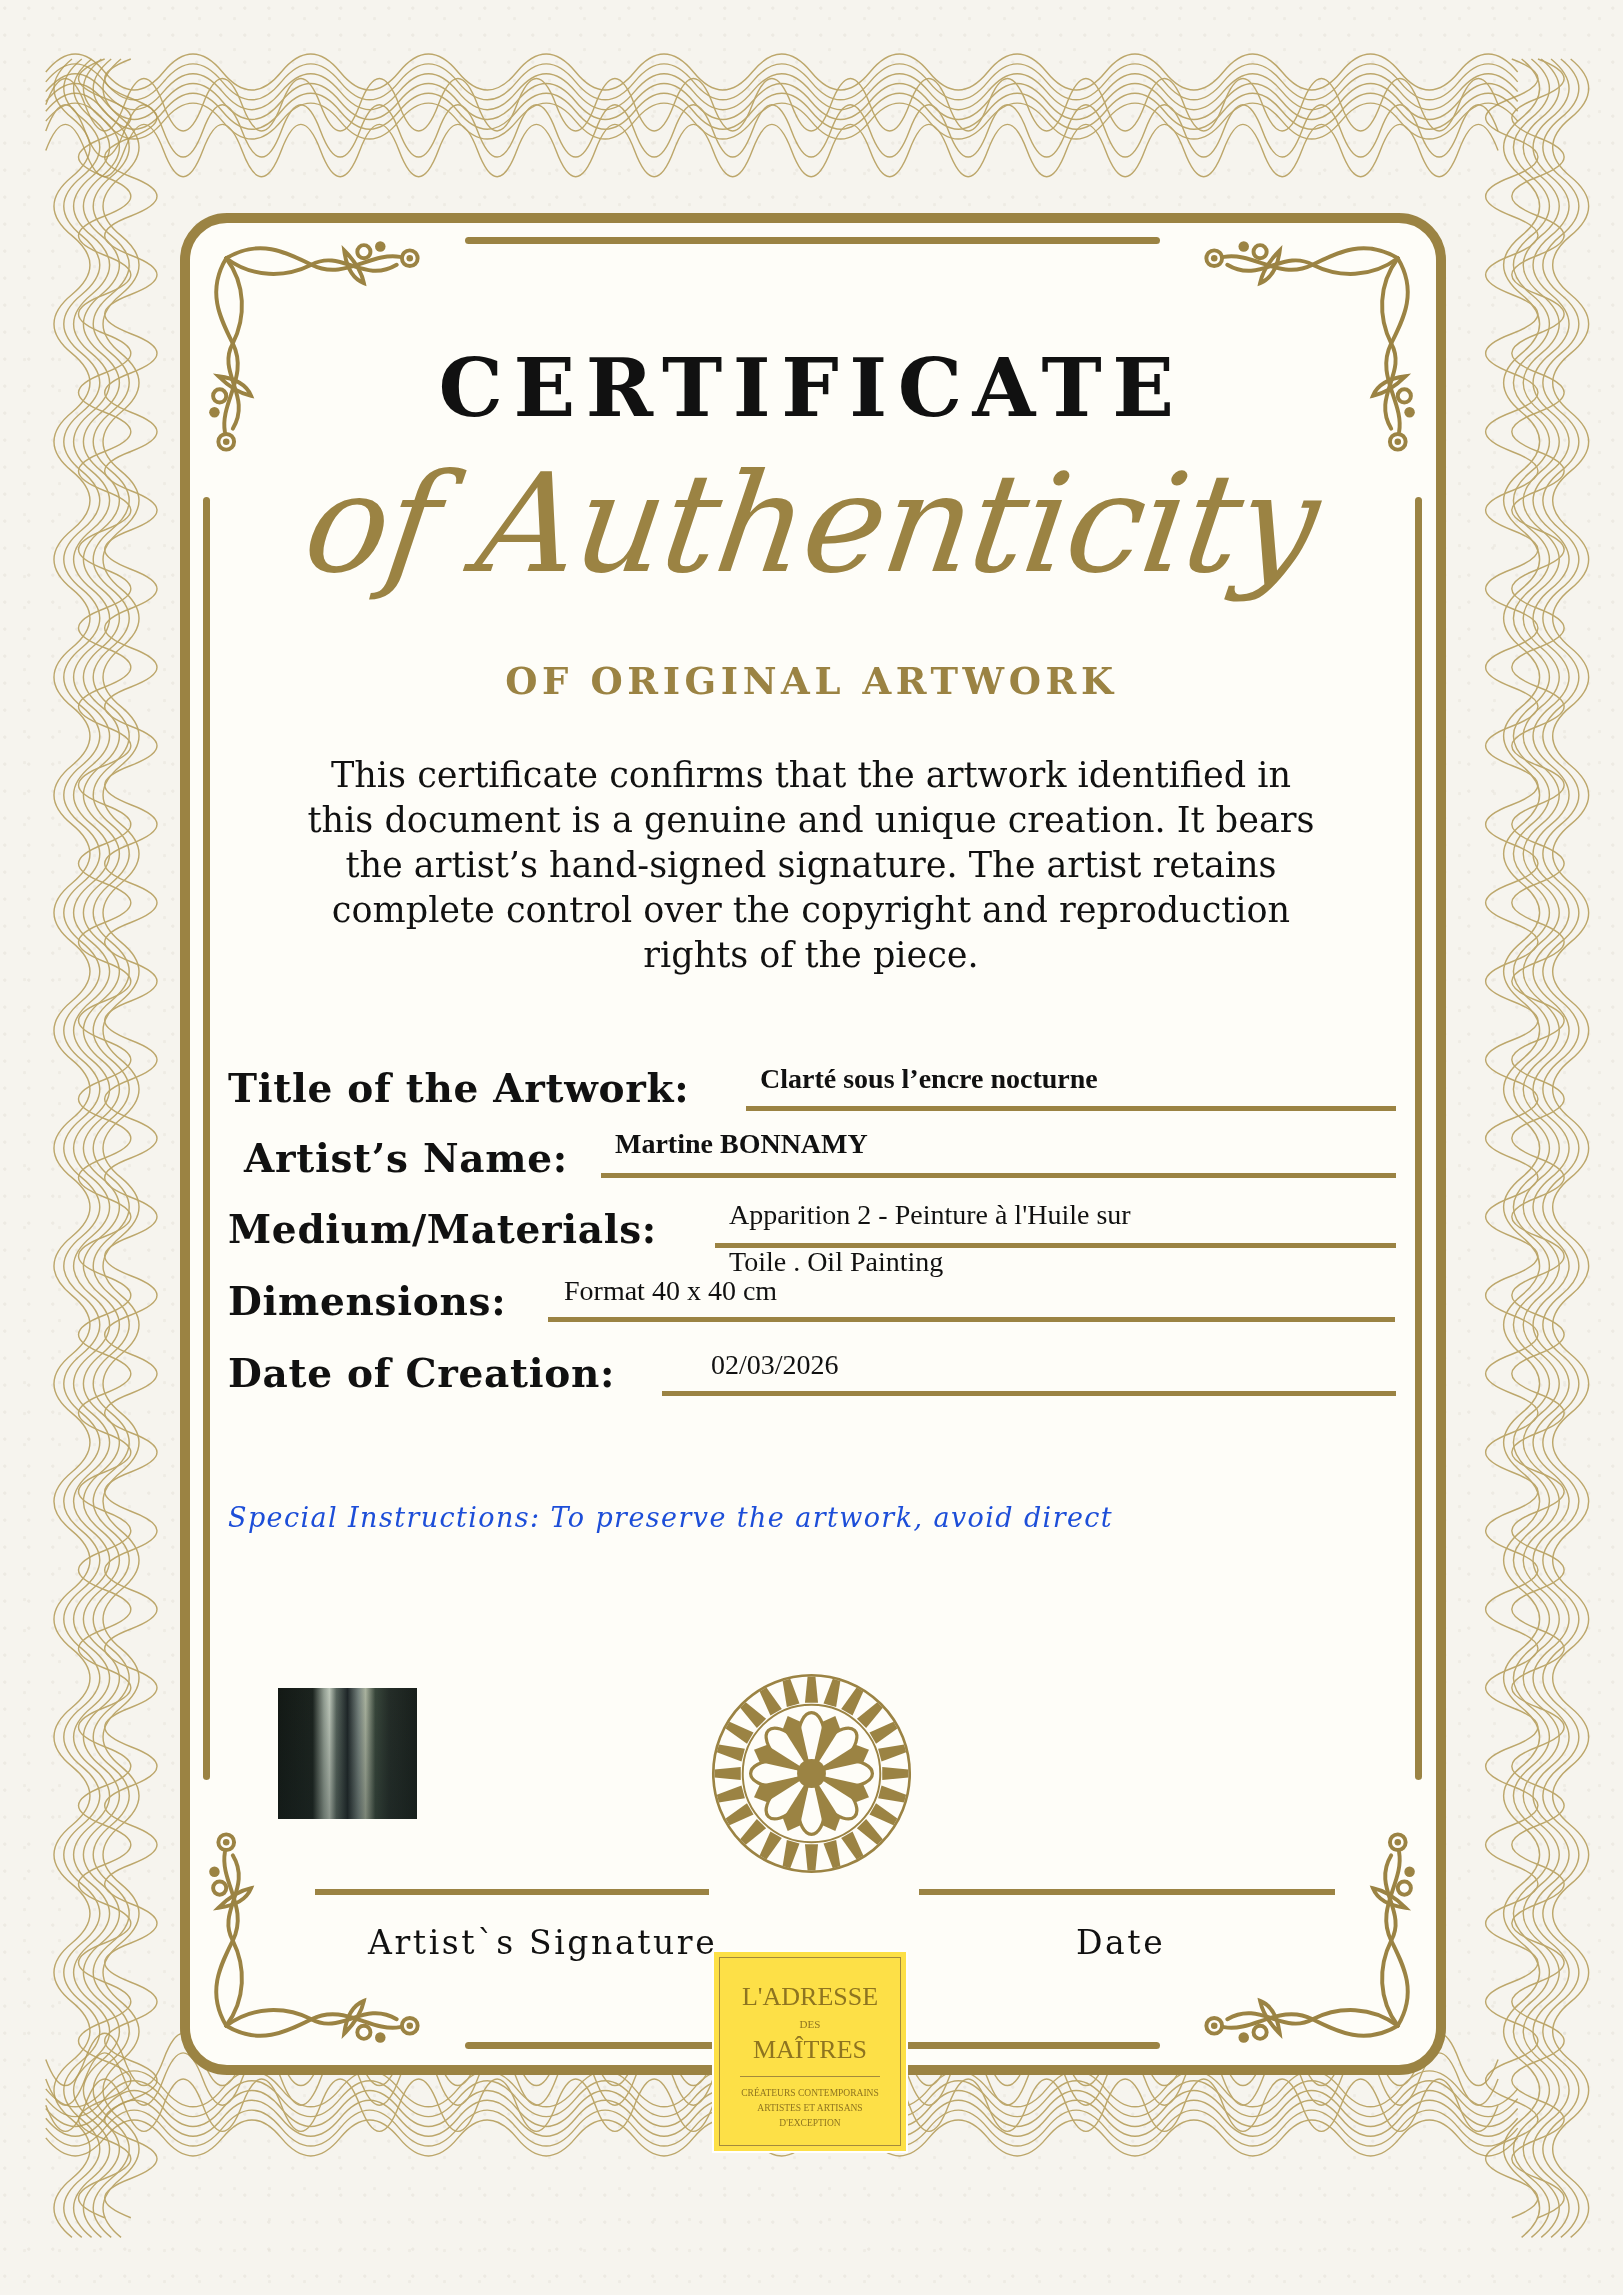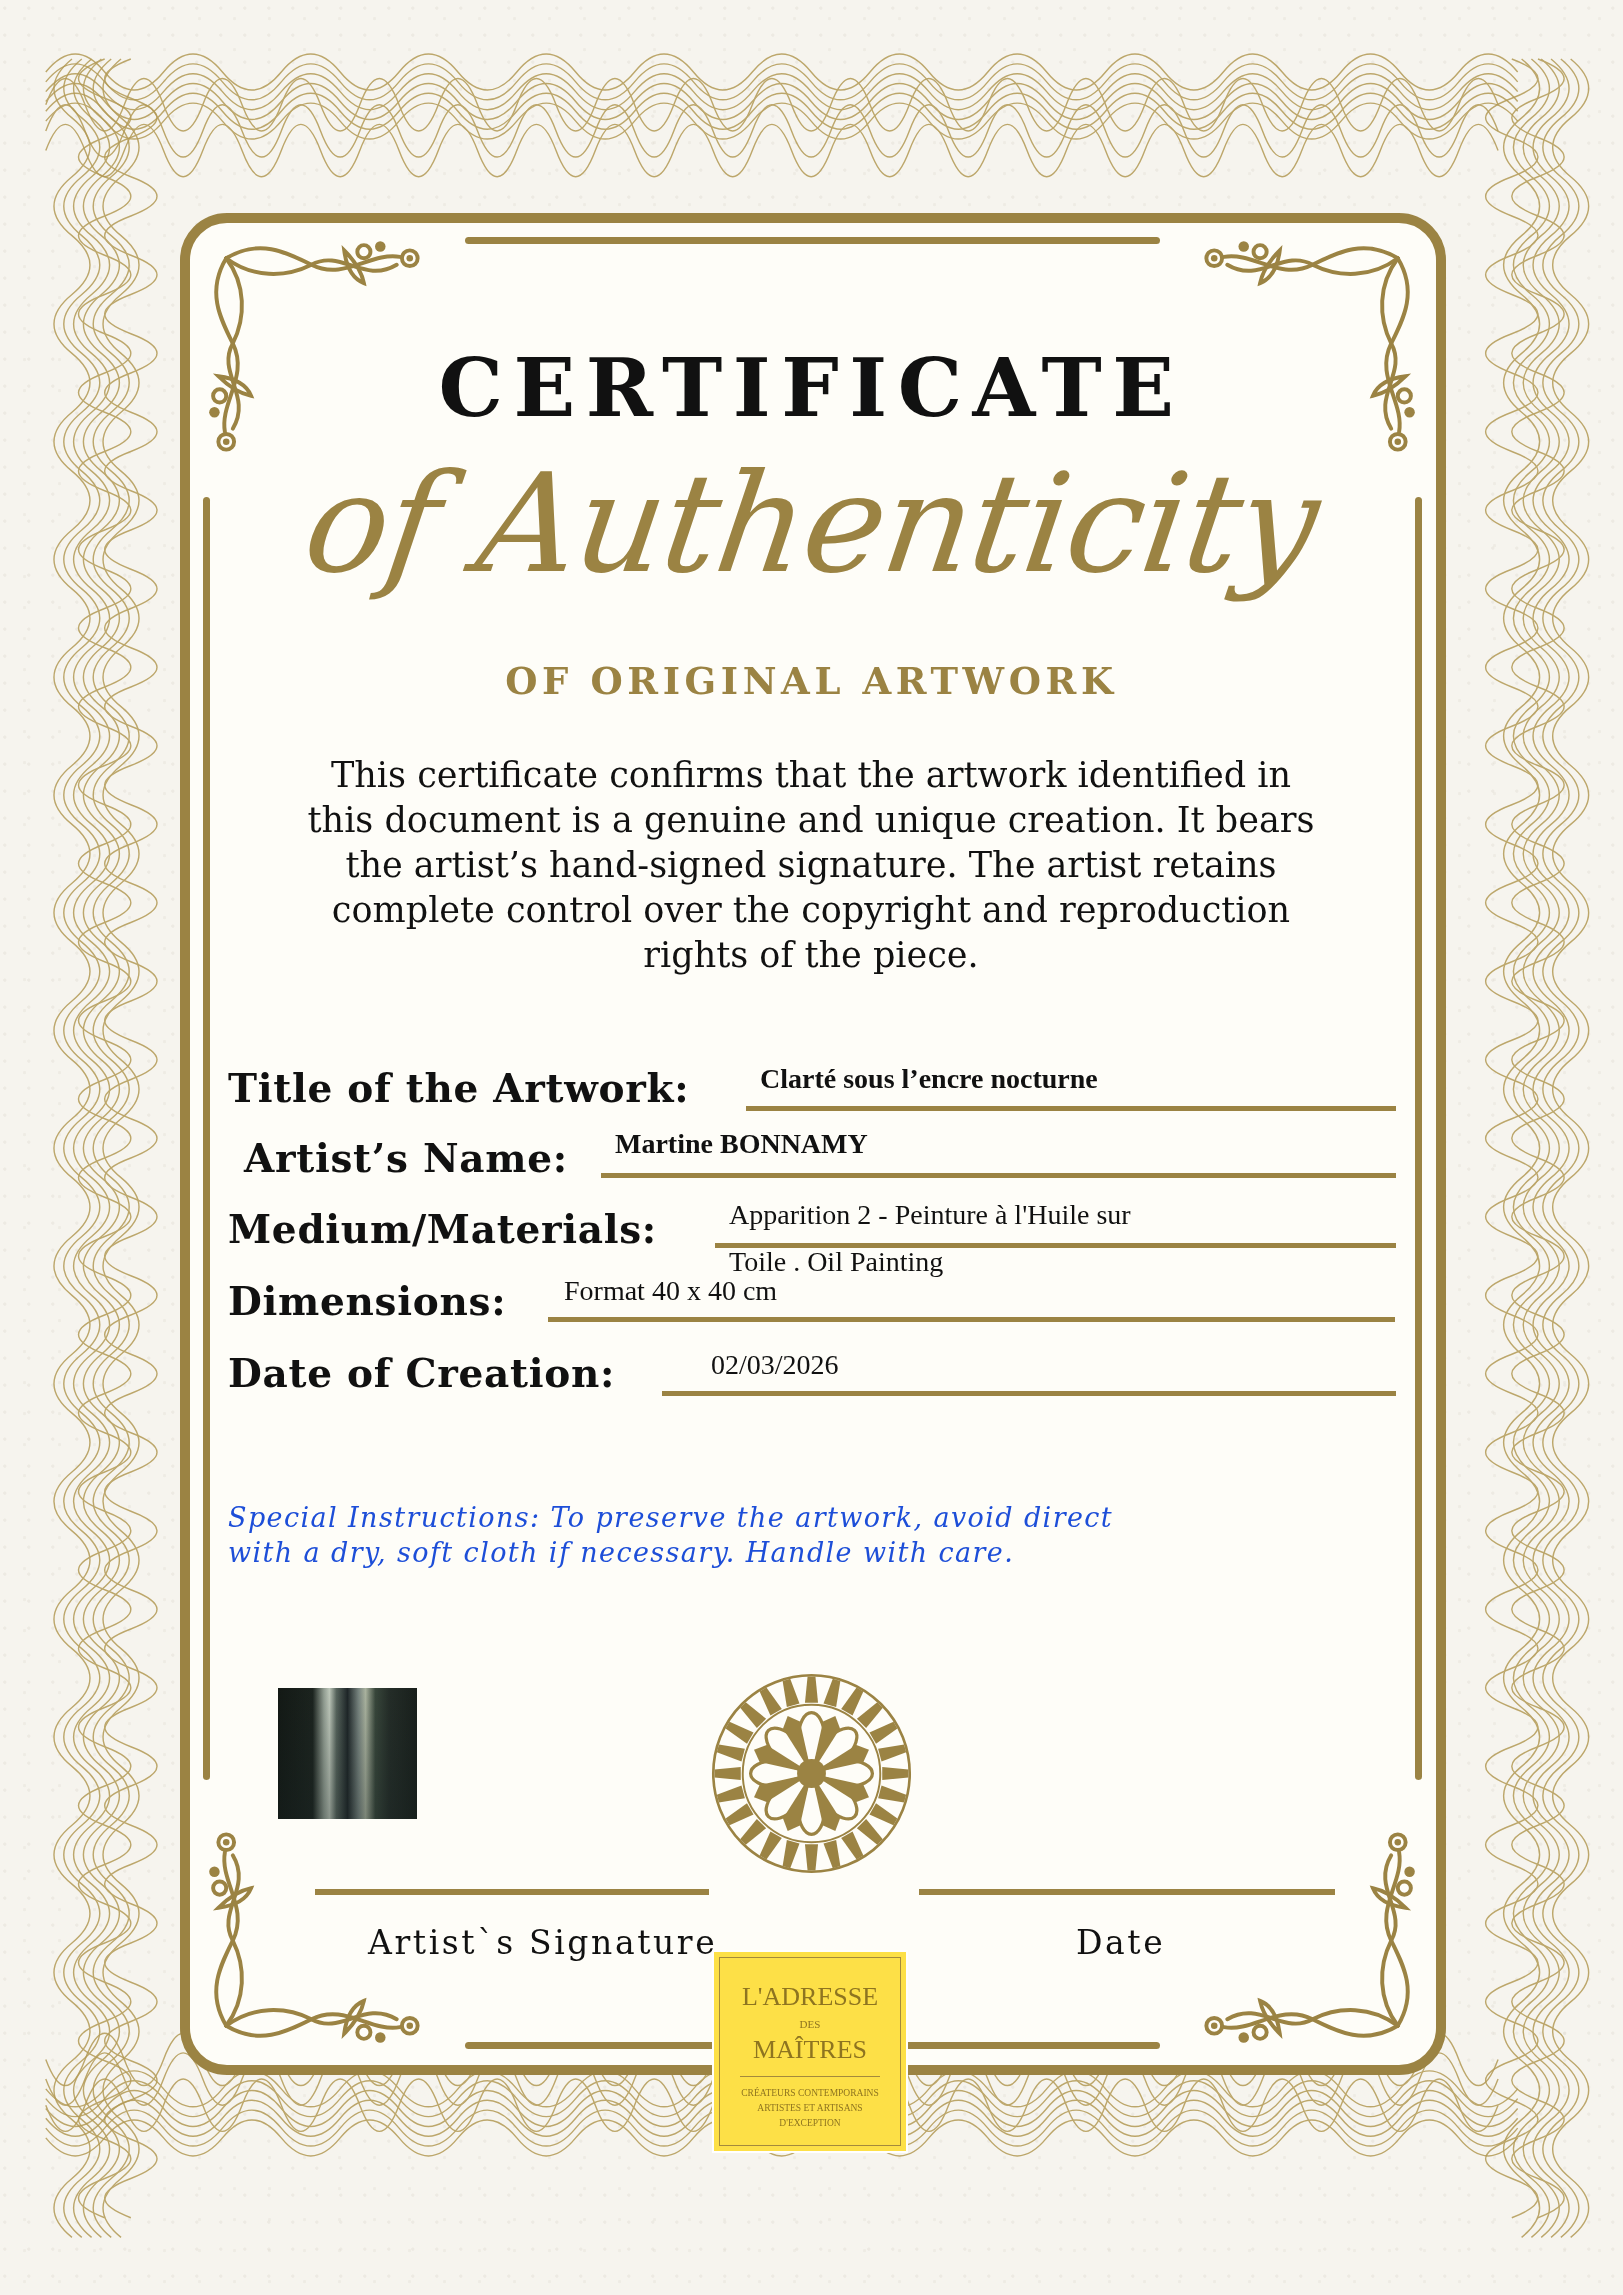--- a/index.html
+++ b/index.html
@@ -202,21 +202,20 @@
 <div class="field-label" style="left:228px; top:1278px;">Dimensions:</div>
 <div class="field-value" style="left:564px; top:1275px;">Format 40 x 40 cm</div>
 <div class="field-rule" style="left:548px; top:1317px; width:847px;"></div>
 
 <div class="field-label" style="left:228px; top:1350px;">Date of Creation:</div>
 <div class="field-value" style="left:675px; top:1349px;margin-left:36px;">02/03/2026</div>
 <div class="field-rule" style="left:662px; top:1391px; width:734px;"></div>
 
 <div class="instructions">
   <div>Special Instructions: To preserve the artwork, avoid direct</div>
-  <div>with a dry, soft cloth if necessary. Handle with care.</div>
 </div>
 
 <div class="artwork"></div>
 
 <svg class="seal" viewBox="-155 -155 310 310">
   <g fill="none" stroke="#9b8343">
     <circle r="150" stroke-width="4"></circle>
     <circle r="105" stroke-width="3"></circle>
   </g>
   <g fill="#9b8343" id="rays">

